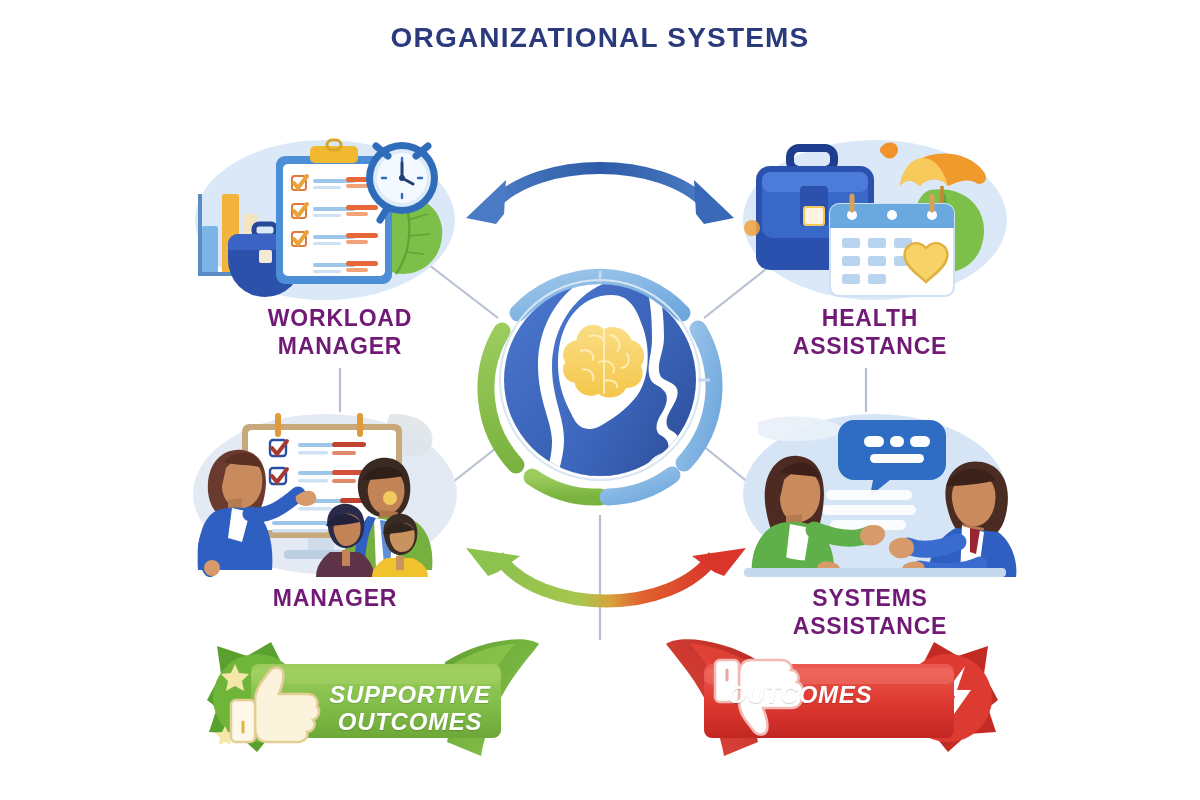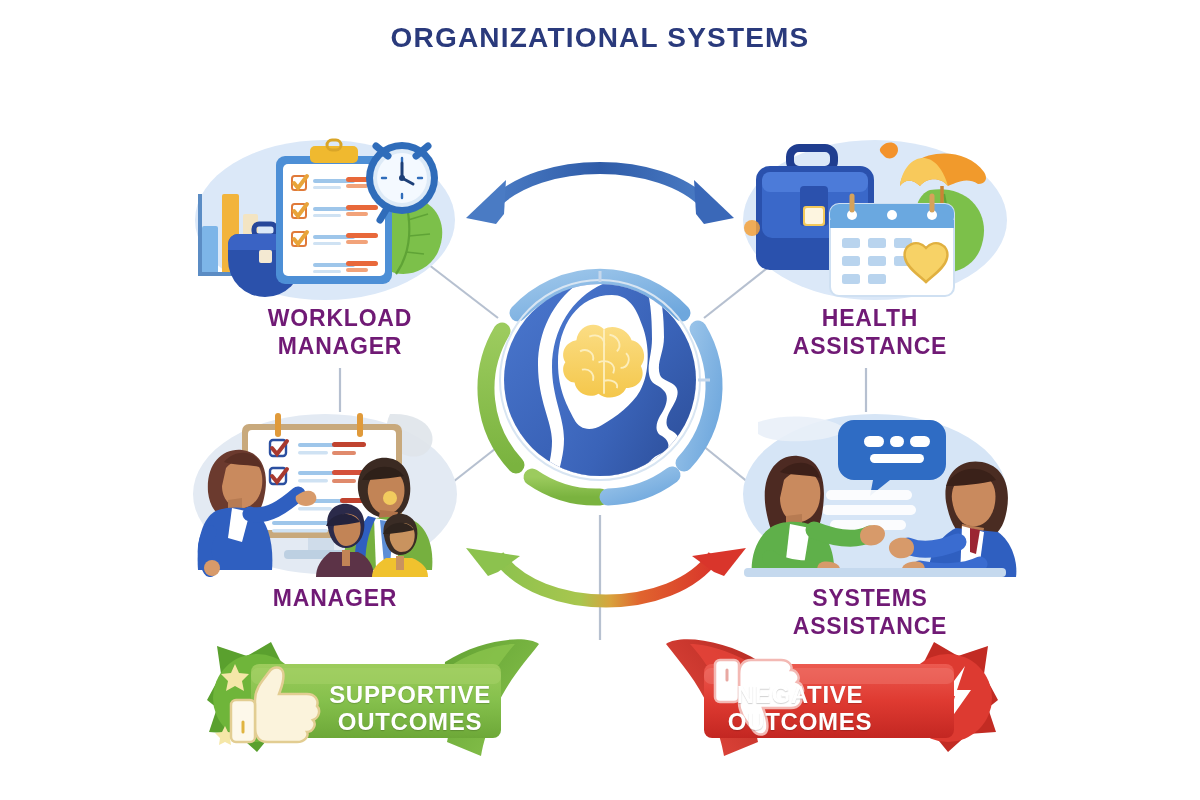--- a/index.html
+++ b/index.html
@@ -37,21 +37,21 @@
   .card-leave{left:730px;top:128px;width:290px;height:175px;}
   .card-manager{left:180px;top:402px;width:290px;height:175px;}
   .card-employee{left:730px;top:402px;width:290px;height:175px;}
 
   .center-wrap{position:absolute;left:440px;top:225px;width:320px;height:310px;}
   .arrows-top{position:absolute;left:450px;top:140px;width:300px;height:95px;}
   .arrows-bottom{position:absolute;left:440px;top:520px;width:330px;height:110px;}
   .connectors{position:absolute;left:0;top:0;width:1200px;height:800px;pointer-events:none;}
 
   
-  .banner{position:absolute;}
+  .banner{position:absolute;font-style:italic;}
   .banner-supportive{left:195px;top:638px;width:345px;height:125px;}
   .banner-negative{left:665px;top:638px;width:345px;height:125px;}
   .banner-text{
     position:absolute;color:#ffffff;font-weight:bold;font-size:24px;
     letter-spacing:.7px;line-height:1.12;text-align:center;
     text-shadow:0 1px 1px rgba(0,0,0,.18);
   }
   .banner-text span{display:block;}
   .bt-supportive{left:120px;top:44px;width:190px;}
   .bt-negative{left:40px;top:44px;width:190px;}
@@ -589,18 +589,17 @@
       <g transform="translate(46,100) scale(1,-1)">
         <path d="M28 36 C 28 24, 36 16, 42 8 C 46 2, 54 2, 56 8 C 58 16, 54 24, 52 30
                  L 80 30 C 88 30, 92 36, 90 42 C 94 46, 92 54, 86 56
                  C 90 60, 86 68, 80 68 C 82 72, 78 78, 70 78 L 40 78
                  C 32 78, 28 72, 28 64 Z" fill="#ffffff" stroke="#f3b9b4" stroke-width="2.5"></path>
         <rect x="4" y="36" width="24" height="42" rx="5" fill="#ffffff" stroke="#f3b9b4" stroke-width="2.5"></rect>
         <line x1="16" y1="58" x2="16" y2="68" stroke="#e8a8a2" stroke-width="3" stroke-linecap="round"></line>
       </g>
     </svg>
     <div class="banner-text bt-negative">
-      <span>NEGATIVE</span>
       <span>OUTCOMES</span>
     </div>
   </div>
 
 </div>
 
 </body></html>

